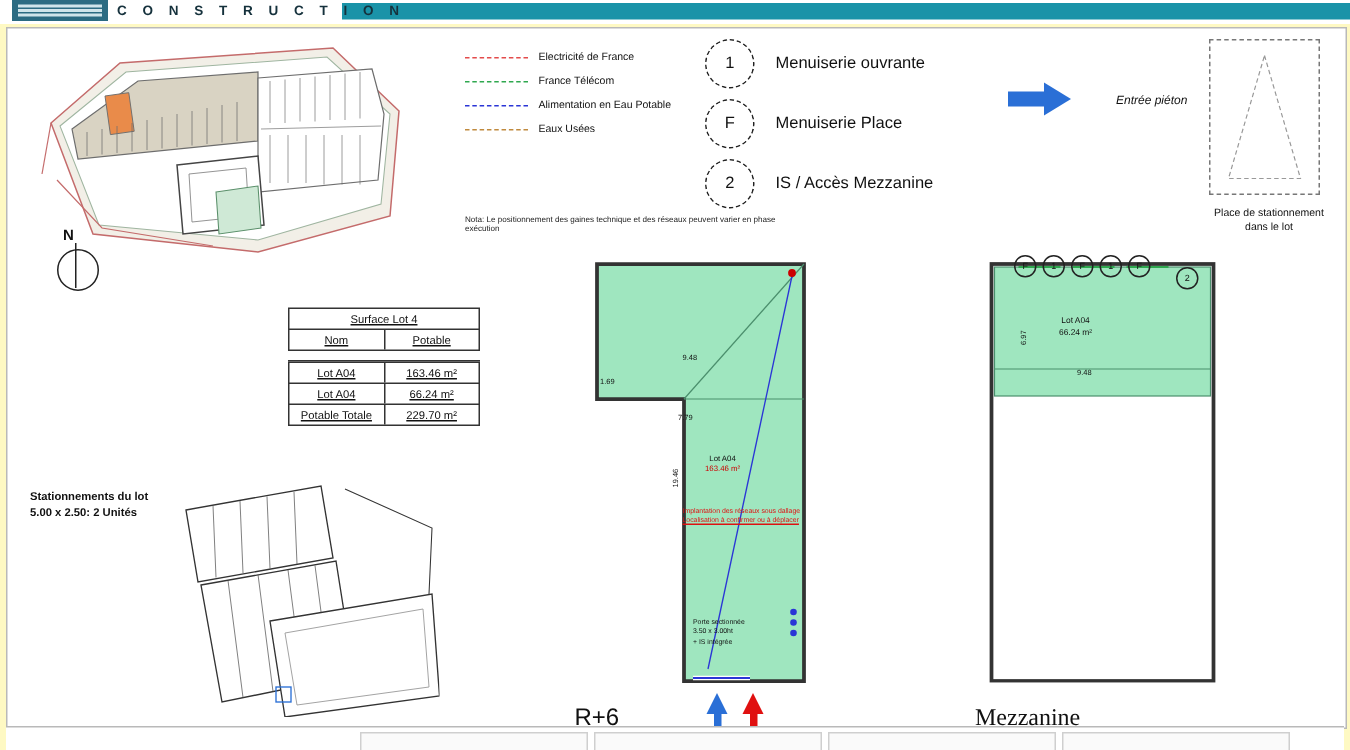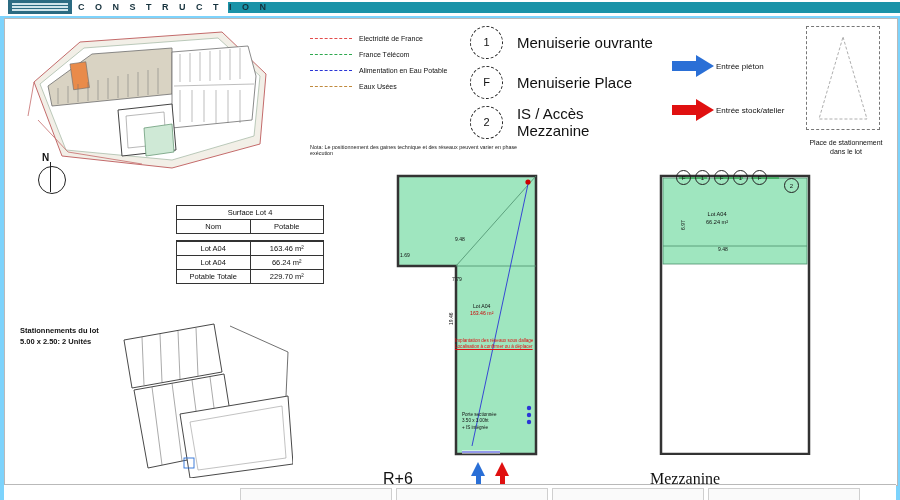--- a/index.html
+++ b/index.html
@@ -1,21 +1,21 @@
 <!DOCTYPE html>
 <html><head>
 <meta charset="utf-8">
 <style>
   html,body{margin:0;padding:0;}
   body{
     width:900px;height:500px;background:#ffffff;
     font-family:"Liberation Sans", sans-serif;
     color:#111;overflow:hidden;position:relative;
   }
-  .sheet{position:absolute;inset:0;background:#7dd3fc;}
+  .sheet{position:absolute;inset:0;background:#fef9c3;}
   
   .topbar{position:absolute;left:0;top:0;width:900px;height:16px;background:#ffffff;}
   .topbar .teal{position:absolute;left:228px;top:2px;width:672px;height:11px;background:#1a93a8;}
   .logo-box{position:absolute;left:8px;top:0px;width:64px;height:14px;background:#2b6b82;}
   .logo-box .stripe{position:absolute;left:4px;width:56px;height:2px;background:#cfe4ea;}
   .logo-word{position:absolute;left:78px;top:2px;font-size:9px;letter-spacing:4px;color:#15313c;font-weight:bold;}
   .frame{position:absolute;left:4px;top:18px;width:892px;height:466px;border:1px solid #b9b9b9;background:#fff;}
 
   
   .siteplan{position:absolute;left:22px;top:24px;width:250px;height:150px;}
@@ -30,37 +30,37 @@
   .legend-title{font-size:9.5px;font-weight:bold;text-decoration:underline;}
   .legend-row{display:flex;align-items:center;margin-top:9px;}
   .legend-line{width:42px;height:0;border-top:1px dashed #000;margin-right:7px;}
   .legend-label{font-size:7px;}
   .legend-note{position:absolute;left:0;top:118px;width:230px;font-size:5.4px;color:#222;}
 
   
   .bubbles{position:absolute;left:470px;top:22px;width:190px;}
   .bubble-row{display:flex;align-items:center;height:40px;}
   .bubble{width:31px;height:31px;border:1px dashed #222;border-radius:50%;display:flex;align-items:center;justify-content:center;font-size:11px;}
-  .bubble-text{margin-left:14px;font-size:15px;}
+  .bubble-text{margin-left:14px;font-size:11px;}
 
   
   .arrows{position:absolute;left:672px;top:44px;width:200px;}
   .arrow-row{display:flex;align-items:center;height:44px;}
   .arrow-ico{width:44px;height:22px;position:relative;}
   .arrow-ico .shaft{position:absolute;left:0;top:6px;width:26px;height:10px;}
   .arrow-ico .head{position:absolute;left:24px;top:0;width:0;height:0;border-top:11px solid transparent;border-bottom:11px solid transparent;}
-  .arrow-label{margin-left:0;font-size:8px;}
+  .arrow-label{margin-left:28px;font-size:8px;font-style:italic;}
 
   
   .parkbox{position:absolute;left:806px;top:26px;width:72px;height:102px;border:1px dashed #777;}
   .parkbox .tri{position:absolute;left:8px;top:6px;width:56px;height:90px;}
   .parklabel{position:absolute;left:798px;top:138px;width:96px;font-size:7px;text-align:center;line-height:1.35;}
 
   
-  .table{position:absolute;left:176px;top:205px;width:148px;font-size:7.5px;}
+  .table{position:absolute;left:192px;top:205px;width:128px;font-size:7.5px;text-decoration:underline;}
   .table .trow{display:flex;border:1px solid #333;border-top:none;}
   .table .trow.first{border-top:1px solid #333;}
   .table .tc{flex:1;text-align:center;padding:2px 0;border-right:1px solid #333;}
   .table .tc:last-child{border-right:none;}
   .table .full{width:100%;text-align:center;padding:2px 0;}
 
   
   .statnote{position:absolute;left:20px;top:325px;font-size:7.5px;font-weight:bold;line-height:1.5;}
   .parkplan{position:absolute;left:118px;top:318px;width:175px;height:160px;}
 
@@ -171,27 +171,20 @@
     </div>
   </div>
 
   <div class="arrows">
     <div class="arrow-row">
       <span class="arrow-ico">
         <span class="shaft" style="background:#2a6fd6"></span>
         <span class="head" style="border-left:18px solid #2a6fd6"></span>
       </span>
       <span class="arrow-label">Entrée piéton</span>
-    </div>
-    <div class="arrow-row">
-      <span class="arrow-ico">
-        <span class="shaft" style="background:#e01010"></span>
-        <span class="head" style="border-left:18px solid #e01010"></span>
-      </span>
-      <span class="arrow-label">Entrée stock/atelier</span>
     </div>
   </div>
 
   <div class="parkbox">
     <svg class="tri" viewBox="0 0 56 90" xmlns="http://www.w3.org/2000/svg">
       <polygon points="28,4 52,86 4,86" fill="none" stroke="#999" stroke-width="0.8" stroke-dasharray="3 2"></polygon>
     </svg>
   </div>
   <div class="parklabel">
     <div>Place de stationnement</div>

